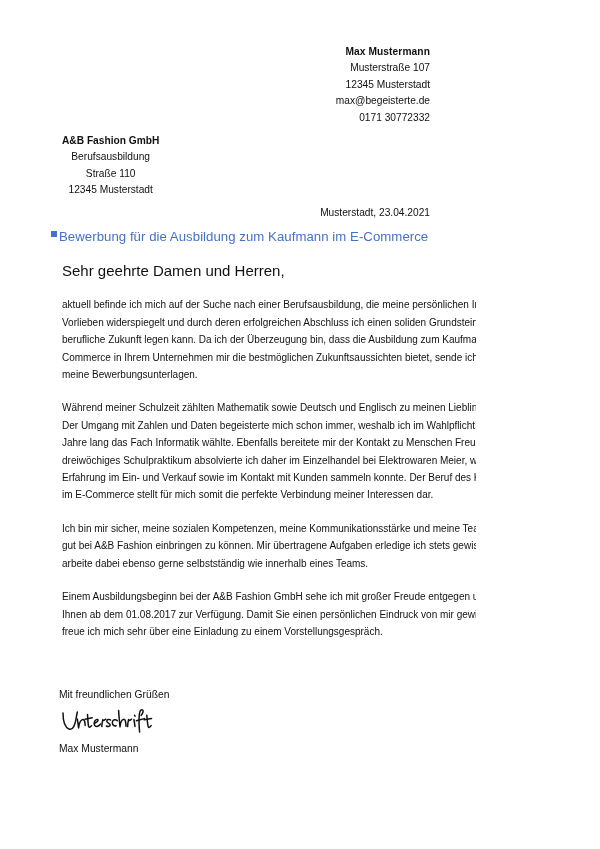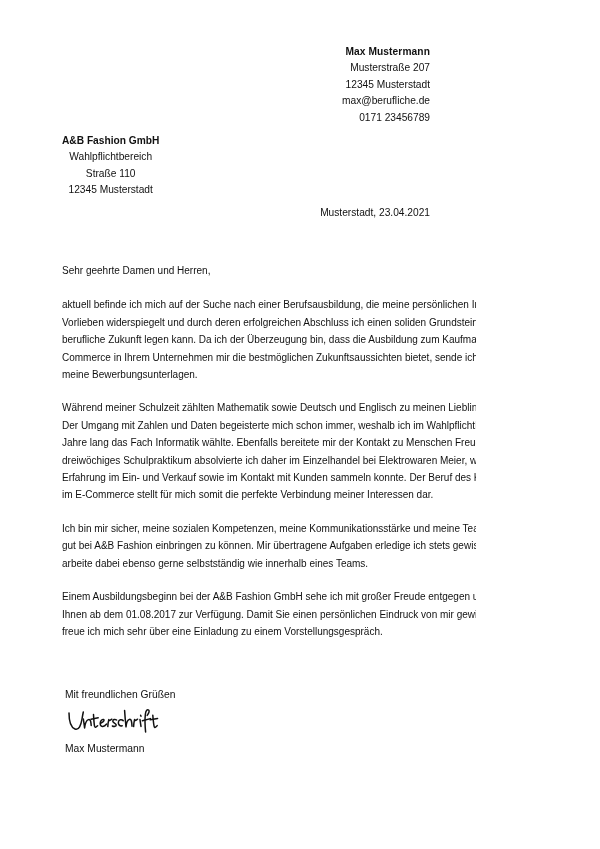--- a/index.html
+++ b/index.html
@@ -91,39 +91,39 @@
   }
 
   
   .body-area {
     position: absolute;
     top: 262px;
     left: 62px;
     width: 478px;
   }
   .salutation {
-    font-size: 10px;
+    font-size: 15px;
     line-height: 17.4px;
     color: #111111;
     margin: 0 0 17px 0;
   }
   .para {
     font-size: 10px;
     line-height: 17.4px;
     color: #111111;
     margin: 0 0 16px 0;
     text-align: left;
   }
   .para:last-child { margin-bottom: 2px; }
 
   
   .closing-block {
     position: absolute;
     top: 686px;
-    left: 65px;
+    left: 59px;
     width: 300px;
   }
   .closing-text {
     font-size: 10.3px;
     line-height: 17px;
     color: #111111;
     margin: 0;
   }
   .signature {
     margin: 3px 0 2px 1px;
@@ -138,35 +138,39 @@
     margin: 0;
   }
 </style>
 </head>
 <body>
 
 <div class="page">
 
   <div class="sender-block">
     <div class="sender-line sender-name">Max Mustermann</div>
-    <div class="sender-line">Musterstraße 207</div>
+    <div class="sender-line">Musterstraße 107</div>
     <div class="sender-line">12345 Musterstadt</div>
-    <div class="sender-line">max@berufliche.de</div>
-    <div class="sender-line">0171 23456789</div>
+    <div class="sender-line">max@begeisterte.de</div>
+    <div class="sender-line">0171 30772332</div>
   </div>
 
   <div class="recipient-block">
     <div class="recipient-name">A&amp;B Fashion GmbH</div>
-    <div>Wahlpflichtbereich</div>
+    <div>Berufsausbildung</div>
     <div>Straße 110</div>
     <div>12345 Musterstadt</div>
   </div>
 
   <div class="place-date">Musterstadt, 23.04.2021</div>
 
+  <div class="subject-row">
+    <span class="subject-bullet"></span>
+    <span class="subject-text">Bewerbung für die Ausbildung zum Kaufmann im E-Commerce</span>
+  </div>
 
   <div class="body-area">
     <p class="salutation">Sehr geehrte Damen und Herren,</p>
     <p class="para">aktuell befinde ich mich auf der Suche nach einer Berufsausbildung, die meine persönlichen Interessen und Vorlieben widerspiegelt und durch deren erfolgreichen Abschluss ich einen soliden Grundstein für meine berufliche Zukunft legen kann. Da ich der Überzeugung bin, dass die Ausbildung zum Kaufmann im E-Commerce in Ihrem Unternehmen mir die bestmöglichen Zukunftsaussichten bietet, sende ich Ihnen anbei meine Bewerbungsunterlagen.</p>
     <p class="para">Während meiner Schulzeit zählten Mathematik sowie Deutsch und Englisch zu meinen Lieblingsfächern. Der Umgang mit Zahlen und Daten begeisterte mich schon immer, weshalb ich im Wahlpflichtbereich zwei Jahre lang das Fach Informatik wählte. Ebenfalls bereitete mir der Kontakt zu Menschen Freude. Mein dreiwöchiges Schulpraktikum absolvierte ich daher im Einzelhandel bei Elektrowaren Meier, wo ich erste Erfahrung im Ein- und Verkauf sowie im Kontakt mit Kunden sammeln konnte. Der Beruf des Kaufmannes im E-Commerce stellt für mich somit die perfekte Verbindung meiner Interessen dar.</p>
     <p class="para">Ich bin mir sicher, meine sozialen Kompetenzen, meine Kommunikationsstärke und meine Teamfähigkeit gut bei A&amp;B Fashion einbringen zu können. Mir übertragene Aufgaben erledige ich stets gewissenhaft und arbeite dabei ebenso gerne selbstständig wie innerhalb eines Teams.</p>
     <p class="para">Einem Ausbildungsbeginn bei der A&amp;B Fashion GmbH sehe ich mit großer Freude entgegen und stehe Ihnen ab dem 01.08.2017 zur Verfügung. Damit Sie einen persönlichen Eindruck von mir gewinnen können, freue ich mich sehr über eine Einladung zu einem Vorstellungsgespräch.</p>
   </div>
 
   <div class="closing-block">

